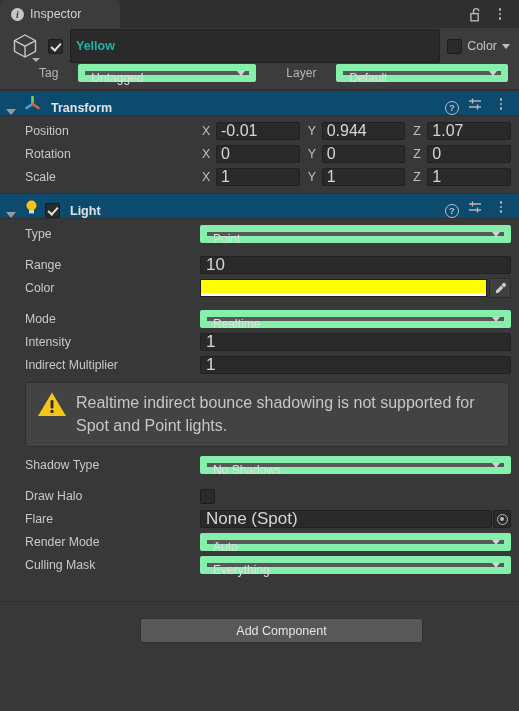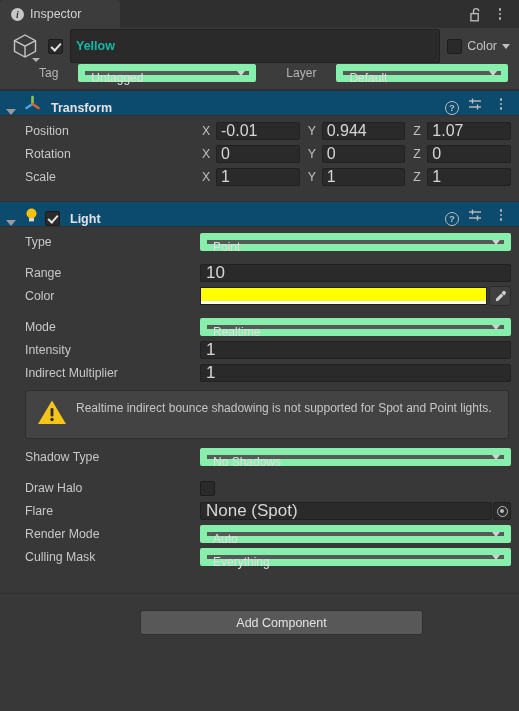--- a/index.html
+++ b/index.html
@@ -114,21 +114,21 @@
     width: 14px; height: 14px; border-radius: 50%;
     border: 1.6px solid #bdbdbd; color: #bdbdbd;
     font-size: 9.5px; font-weight: bold;
     display: flex; align-items: center; justify-content: center;
     line-height: 1;
   }
 
   
   .comp-body { background: #383838; padding: 5px 8px 6px 8px; }
   .row { display: flex; align-items: center; height: 20px; margin-bottom: 3px; }
-  .row:last-child { margin-bottom: 8px; }
+  .row:last-child { margin-bottom: 0; }
   .lbl { width: 192px; color: #c8c8c8; font-size: 12.3px; padding-left: 17px; }
   .field-area { flex: 1; display: flex; align-items: center; gap: 0; }
 
   .num-field {
     background: #2a2a2a; border: 1px solid #212121; border-radius: 2px;
     height: 18px; display: flex; align-items: center;
     padding: 0 4px; color: #d6d6d6; font-size: 16px;
   }
   .axis-lbl { width: 16px; text-align: left; color: #c0c0c0; font-size: 12.3px; padding-left: 2px;}
   .vec3 { display: flex; align-items: center; flex: 1; }
@@ -168,21 +168,21 @@
     background: #2a2a2a; border: 1px solid #1c1c1c; border-radius: 2px;
   }
 
   
   .warn-box {
     margin: 7px 2px 8px 17px;
     background: #434343; border: 1px solid #2e2e2e; border-radius: 3px;
     display: flex; align-items: flex-start; gap: 9px;
     padding: 8px 10px 9px 11px;
   }
-  .warn-text { color: #c6c6c6; font-size: 12px; line-height: 1.42; padding-top: 1px; }
+  .warn-text { color: #c6c6c6; font-size: 16px; line-height: 1.42; padding-top: 1px; }
 
   
   .sep-line { border-top: 1px solid #303030; }
   .footer { padding: 16px 0 0 0; display: flex; justify-content: center; margin-left: 44px; }
   .add-comp-btn {
     width: 283px; height: 25px;
     background: #585858; border: 1px solid #303030; border-radius: 3px;
     display: flex; align-items: center; justify-content: center;
     color: #e4e4e4; font-size: 12.5px;
   }

